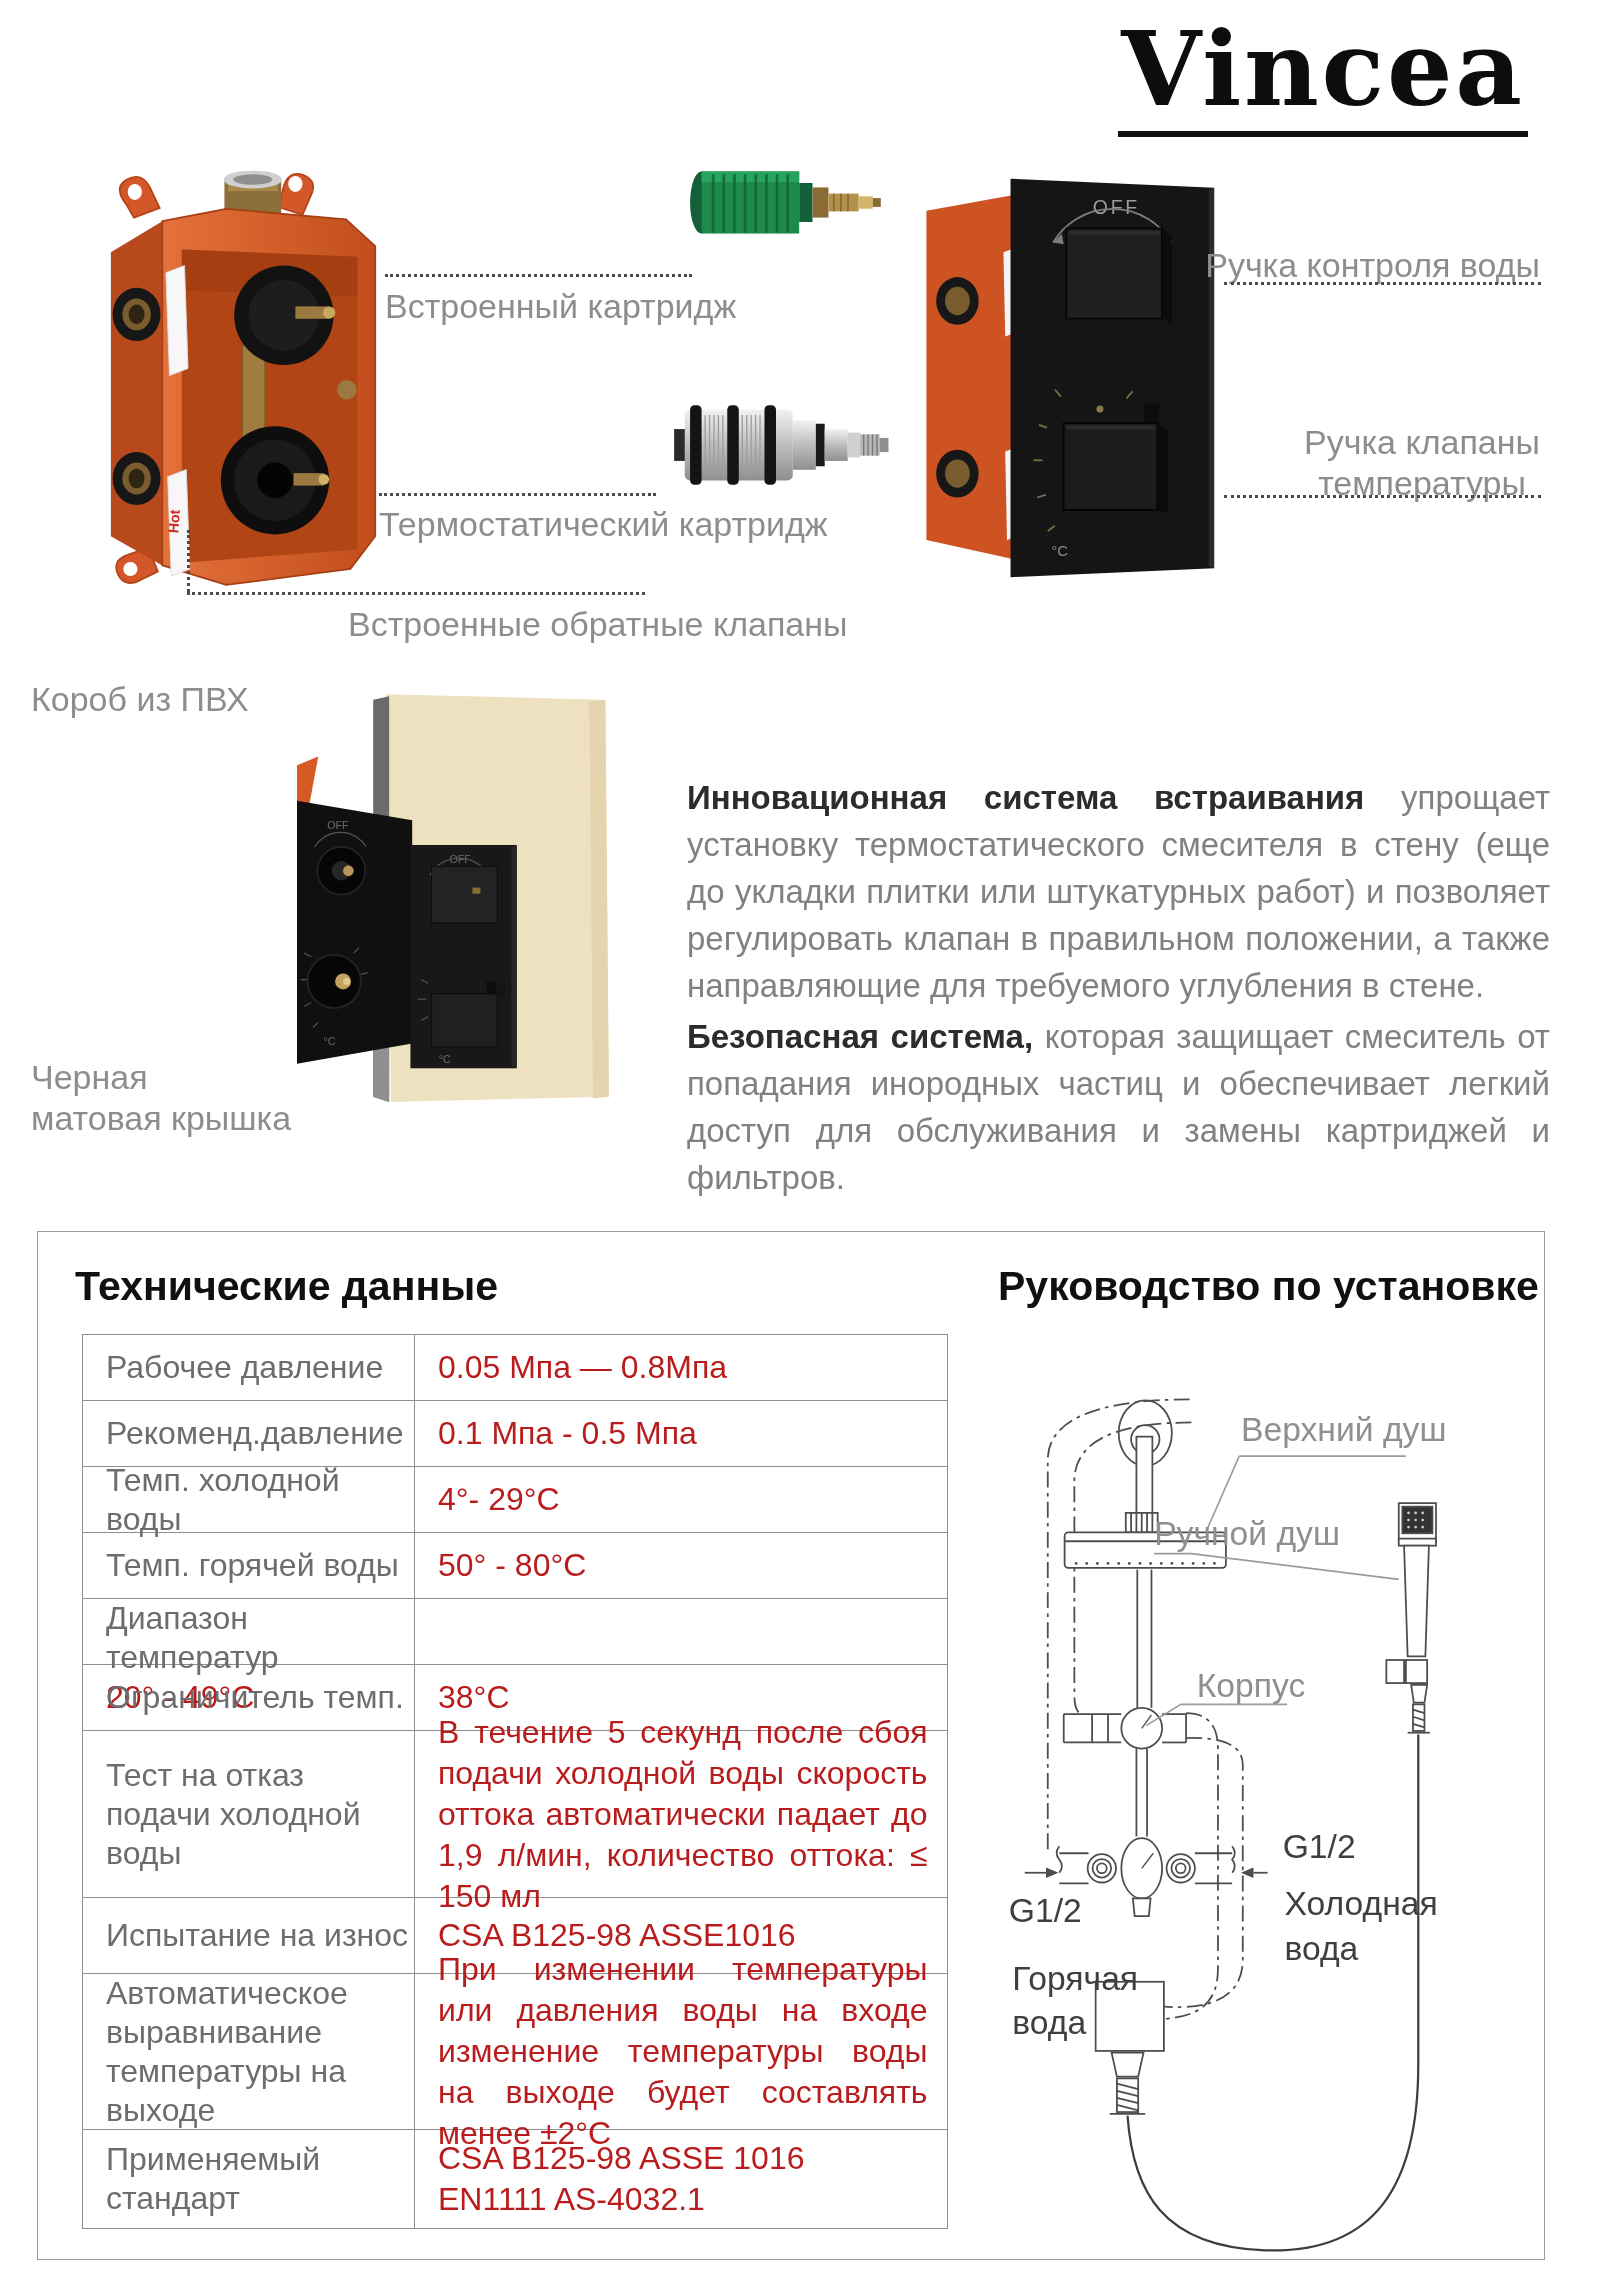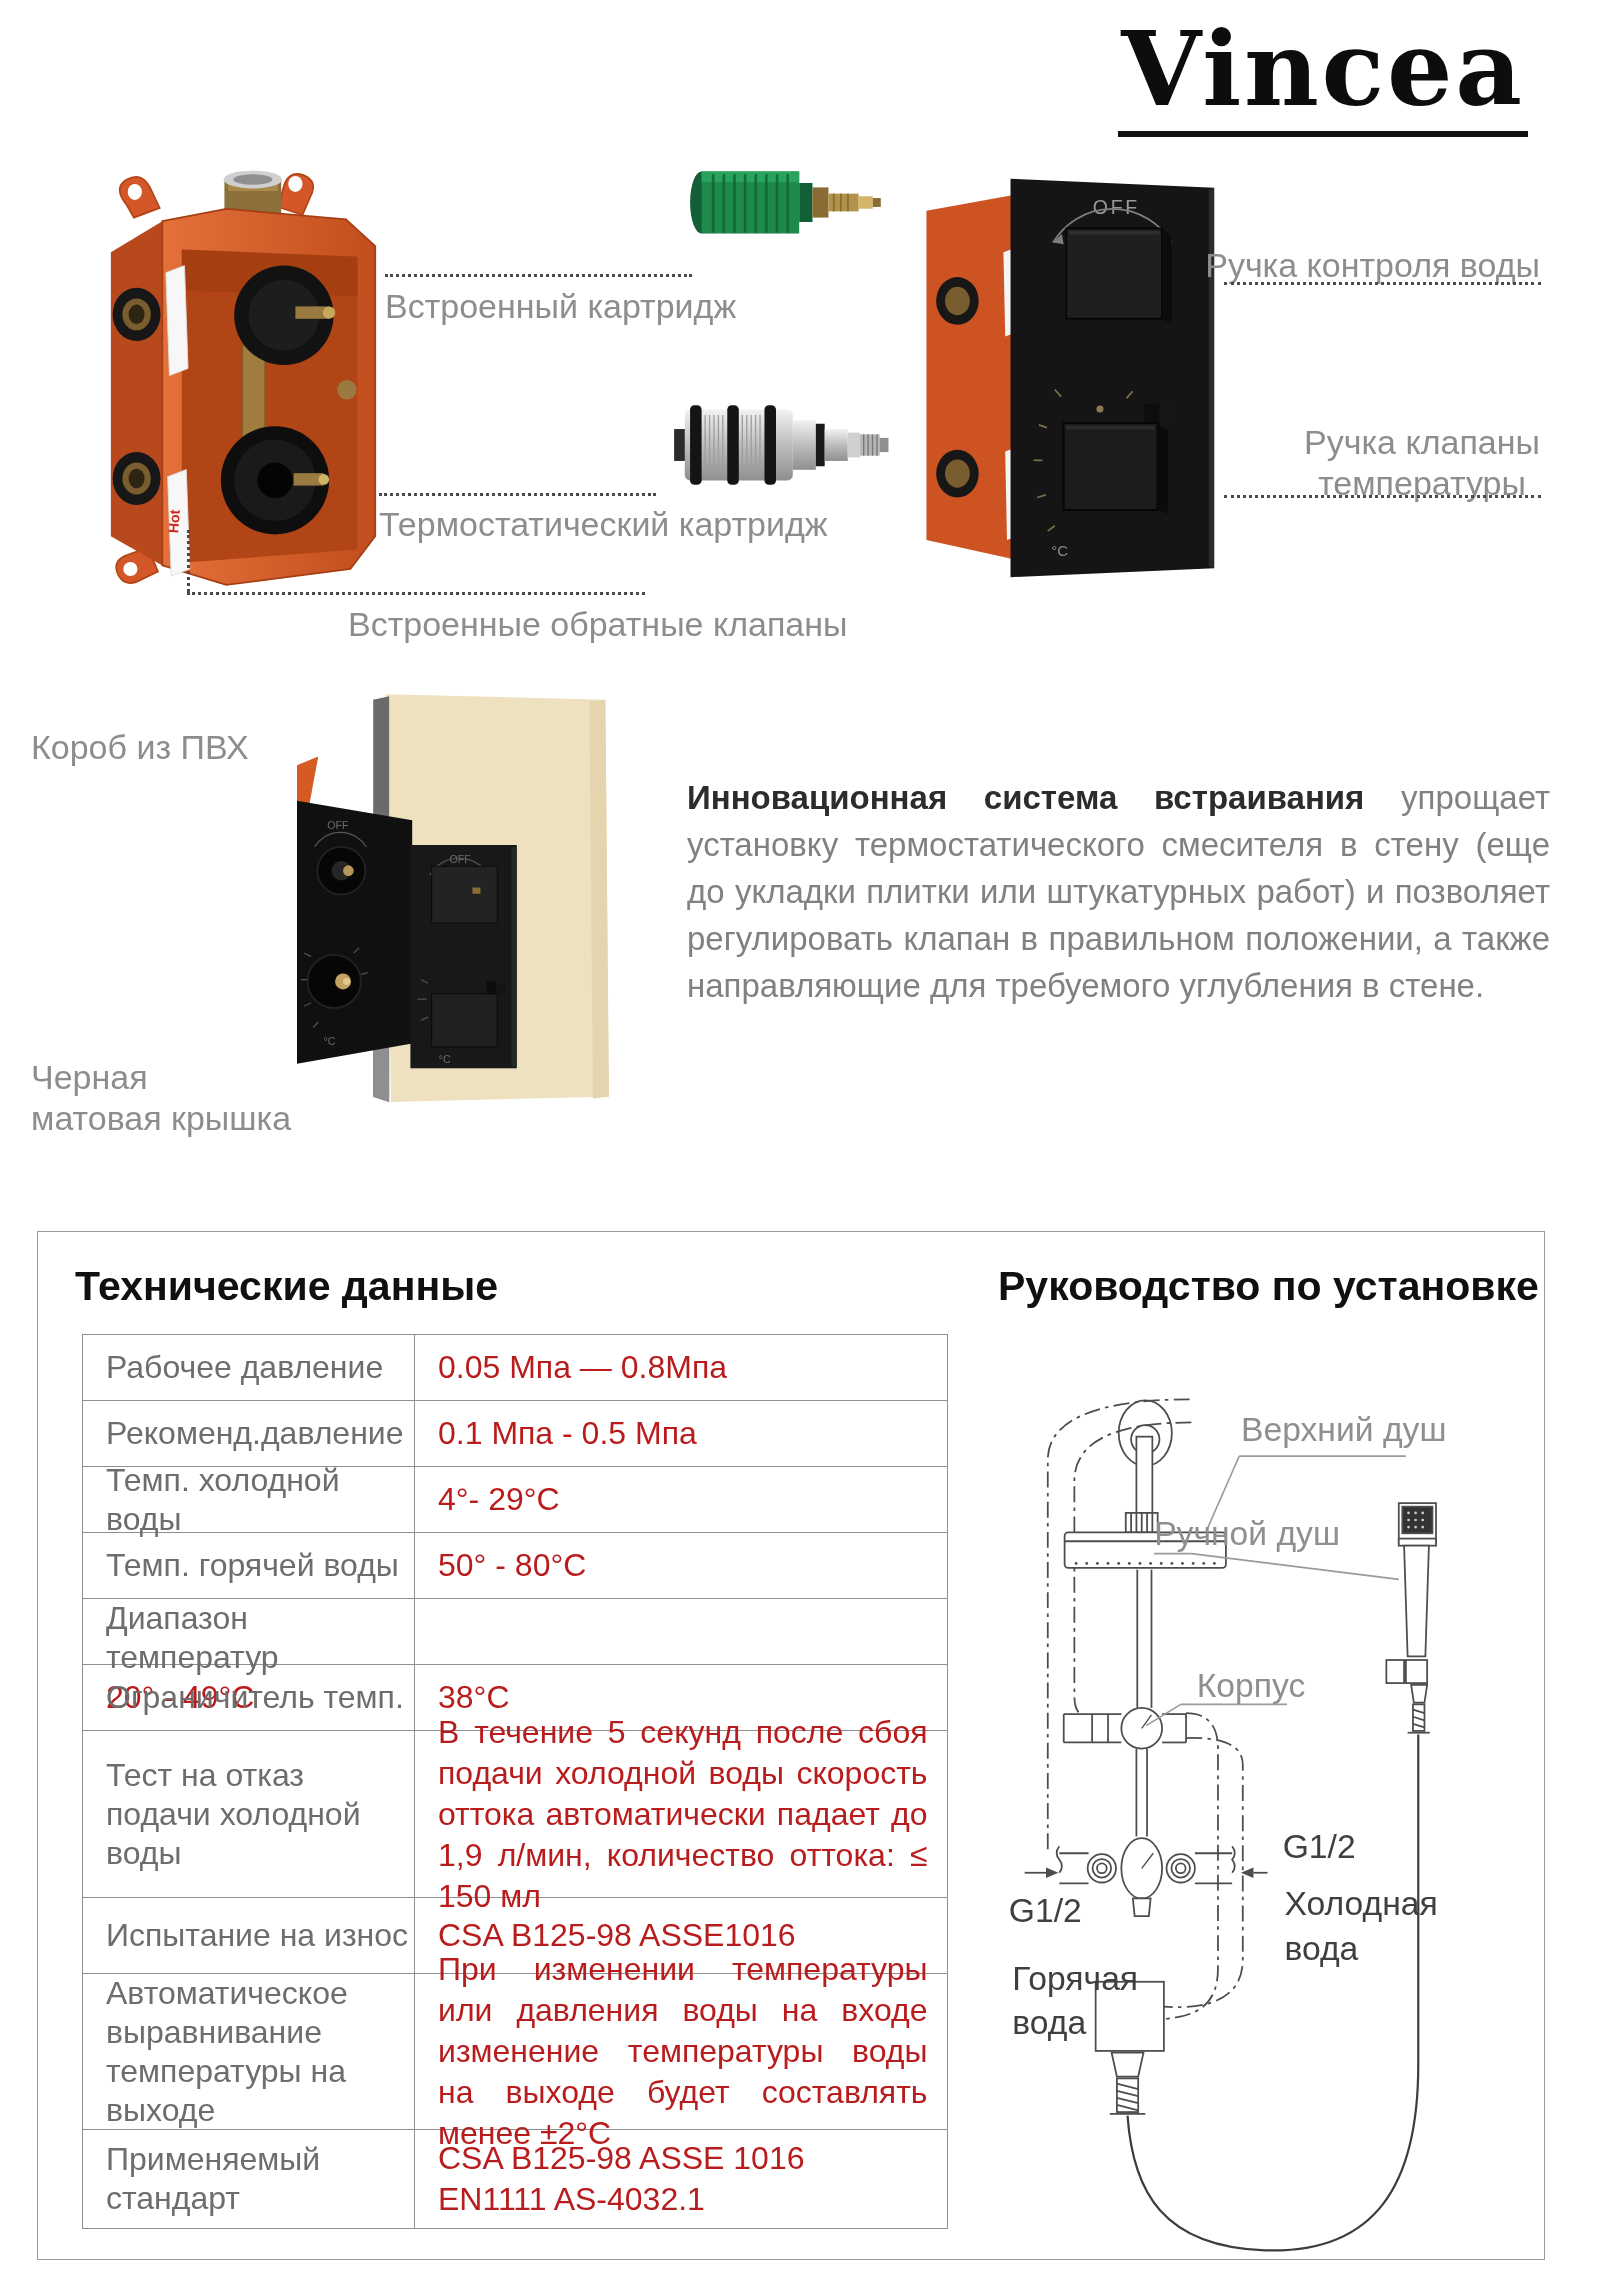--- a/index.html
+++ b/index.html
@@ -256,28 +256,29 @@
       <line x1="140" y1="330" x2="148" y2="334"></line>
         <line x1="136" y1="352" x2="146" y2="352"></line>
       <line x1="140" y1="376" x2="148" y2="372"></line>
     </g>
     <rect x="214" y="332" width="11" height="17" fill="#0c0c0c"></rect>
     <rect x="227" y="334" width="8" height="14" fill="#141414"></rect>
     <rect x="152" y="346" width="74" height="60" fill="#202020" stroke="#090909"></rect>
     <text x="160" y="424" font-size="12" fill="#6e6e6e">°C</text>
   </svg>
 
-  <div class="lbl" style="left:31px;top:679px;margin-top:48px;">Короб из ПВХ</div>
+  <div class="lbl" style="left:31px;top:679px;">Короб из ПВХ</div>
   <div class="lbl" style="left:31px;top:1057px;">
     <div>Черная</div>
     <div>матовая крышка</div>
   </div>
 
   <div id="paragraphs">
     <p><span class="b">Инновационная система встраивания</span><span> упрощает установку термостатического смесителя в стену (еще до укладки плитки или штукатурных работ) и позволяет регулировать клапан в правильном положении, а также направляющие для требуемого углубления в стене.</span></p>
+    <p><span class="b">Безопасная система,</span><span> которая защищает смеситель от попадания инородных частиц и обеспечивает легкий доступ для обслуживания и замены картриджей и фильтров.</span></p>
   </div>
 
   <div id="spec-box"></div>
 
   <div class="section-title" style="left:75px;top:1263px;">Технические данные</div>
   <div class="section-title" style="left:998px;top:1263px;">Руководство по установке</div>
 
   <div id="specs-table">
       <div class="t-row" style="height: 66px;">
         <div class="t-c1">

